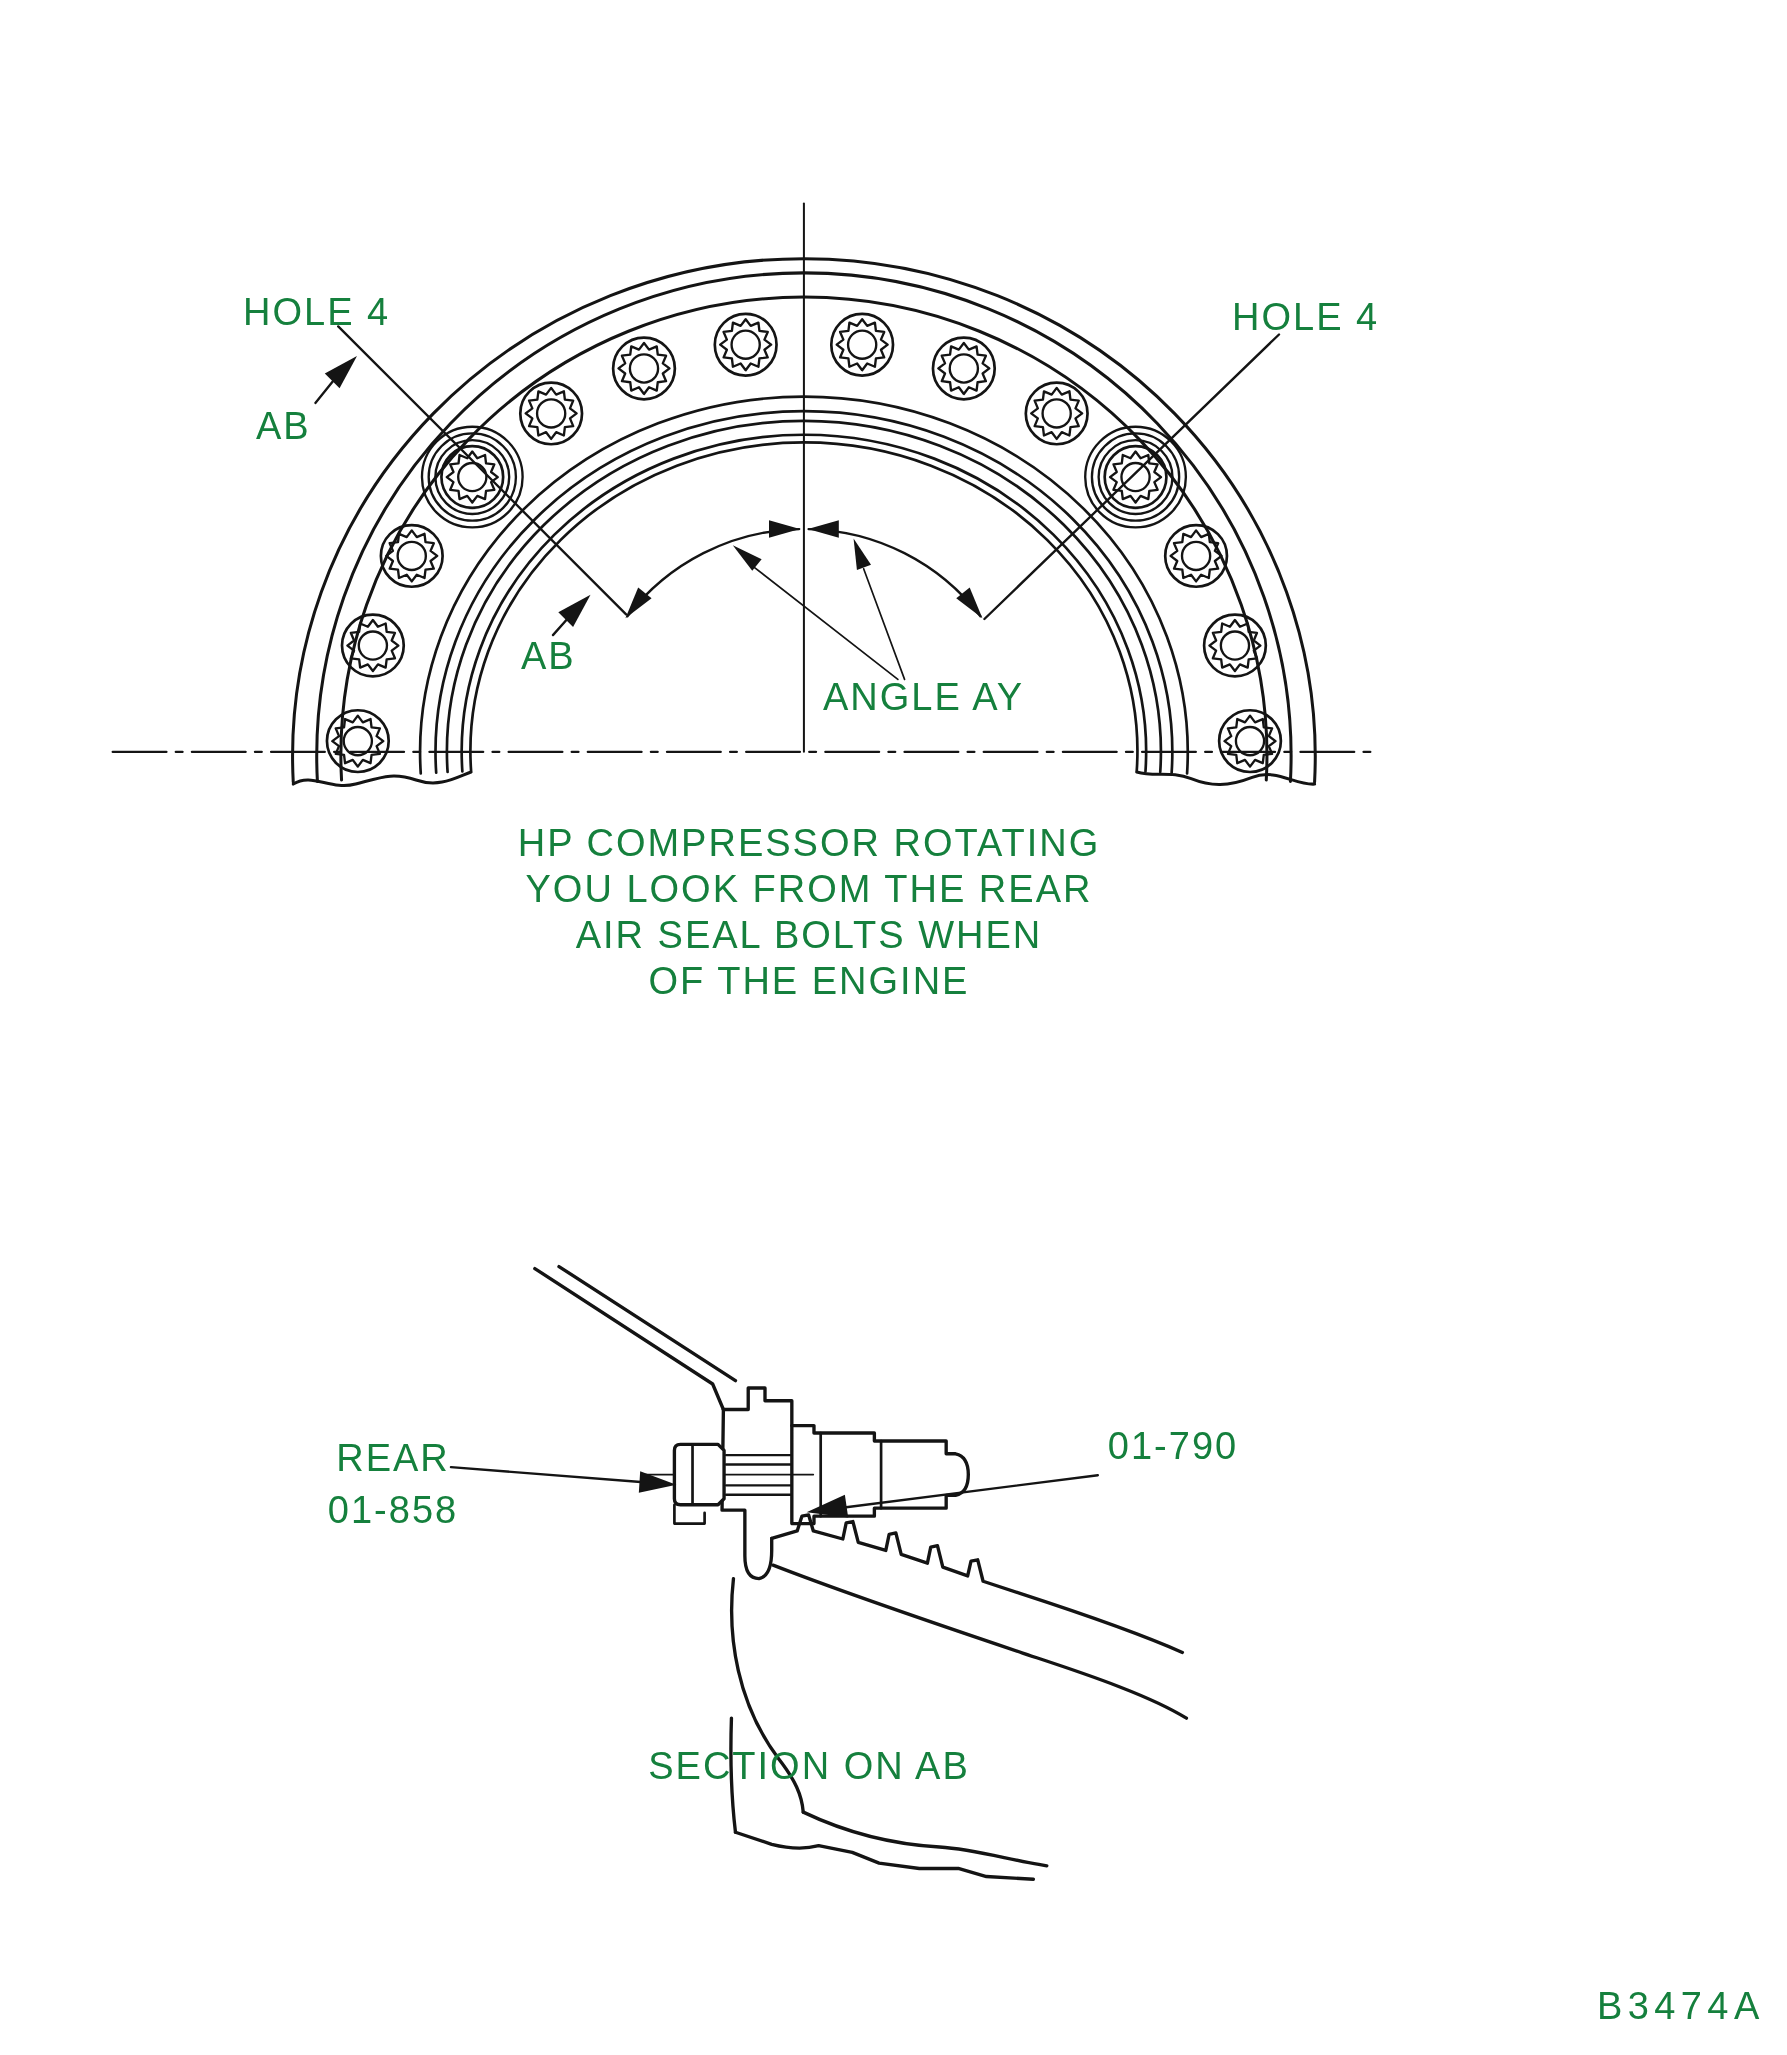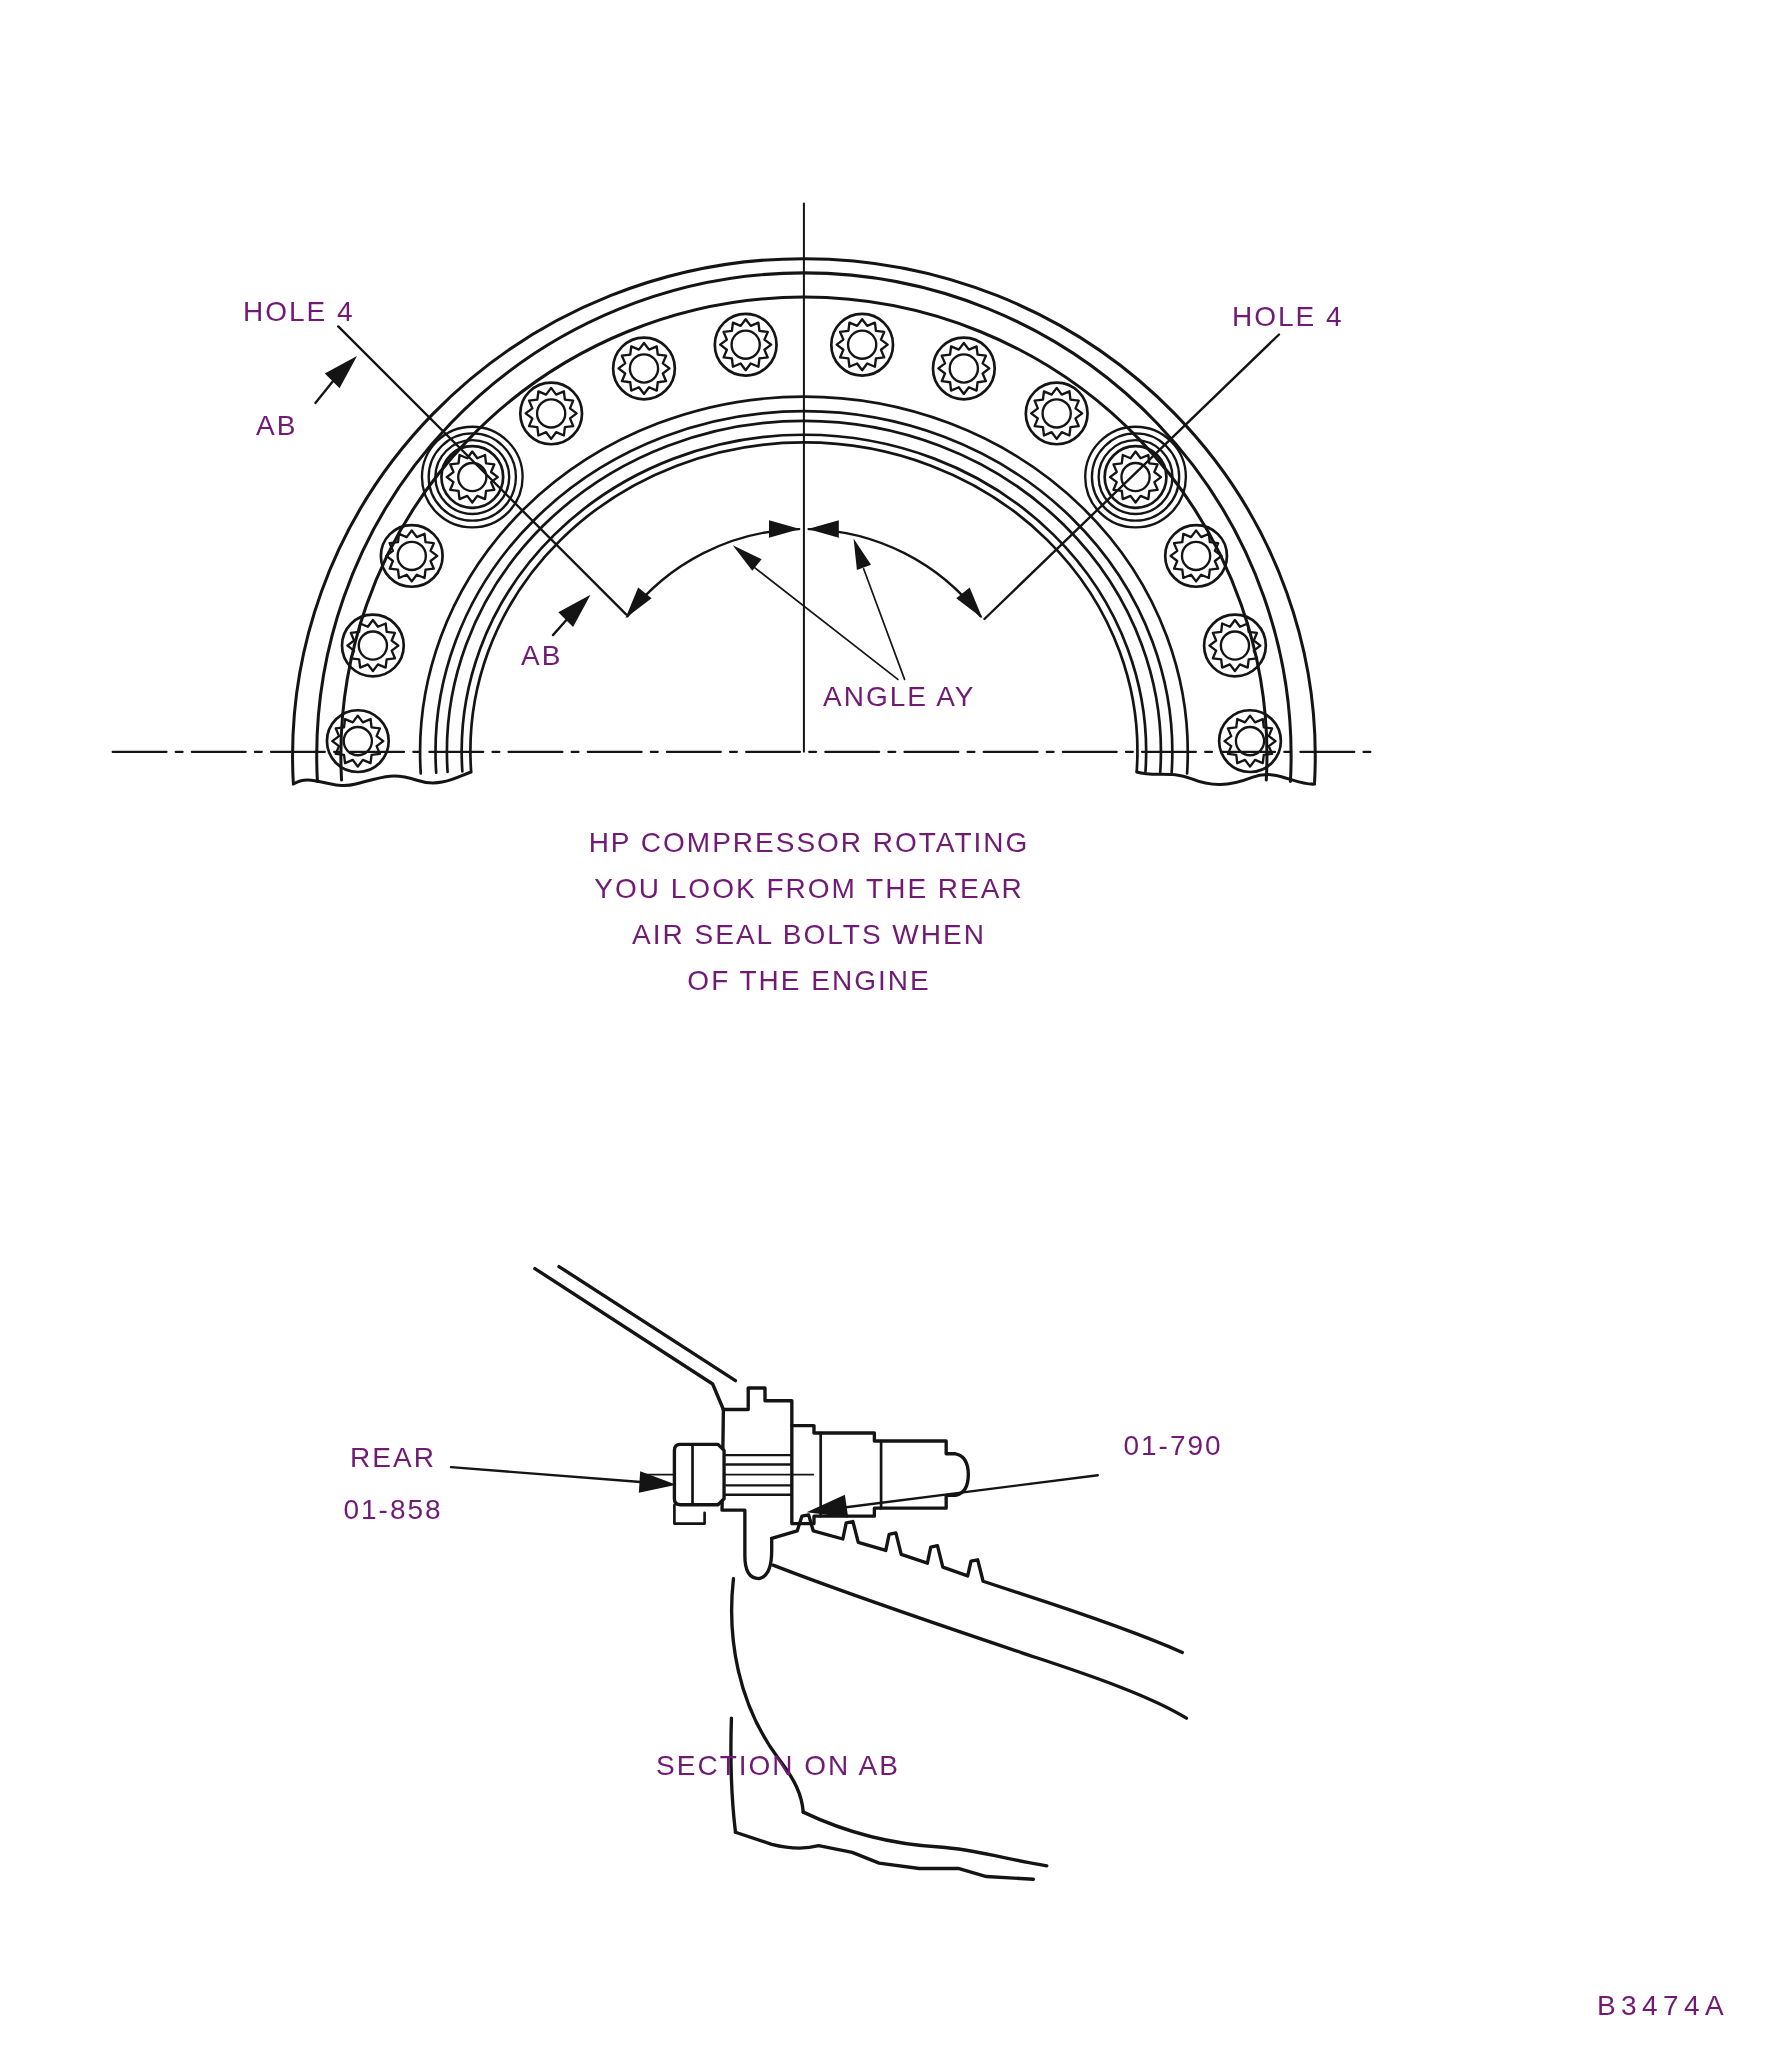--- a/index.html
+++ b/index.html
@@ -7,25 +7,25 @@
     position:relative;
     width:1787px;height:2056px;
     background:#ffffff;
     font-family:"Liberation Sans", sans-serif;
     color:#141414;
     overflow:hidden;
   }
   svg.art{position:absolute;left:0;top:0;width:1787px;height:2056px;}
   .lbl{
     position:absolute;
-    font-size:28px;
+    font-size:38px;
     letter-spacing:2px;
     line-height:44px;
     white-space:nowrap;
-    color:#701a75;
+    color:#15803d;
   }
   .lbl.center{transform:translateX(-50%);text-align:center;}
   .caption{line-height:46px;}
   .note{line-height:64px;}
   .leaderblock{line-height:52px;}
   .figcode{letter-spacing:5.4px;}
 </style>
 </head>
 <body>
 
@@ -213,18 +213,18 @@
 
   <div class="lbl center leaderblock" style="left:393px;top:1432px">
     <div>REAR</div>
     <div>01-858</div>
   </div>
 
   <div class="lbl center leaderblock" style="left:1173px;top:1420px">
     <div>01-790</div>
   </div>
 
-  <div class="lbl center" style="left:778px;top:1744px">SECTION ON AB</div>
+  <div class="lbl center" style="left:809px;top:1744px">SECTION ON AB</div>
 
   <div class="lbl figcode" style="left:1597px;top:1984px">B3474A</div>
 
 </div>
 
 
 </body></html>

